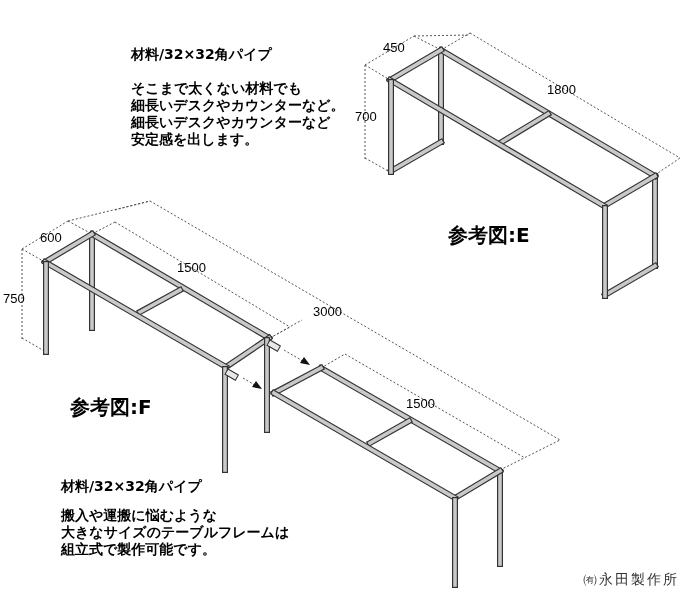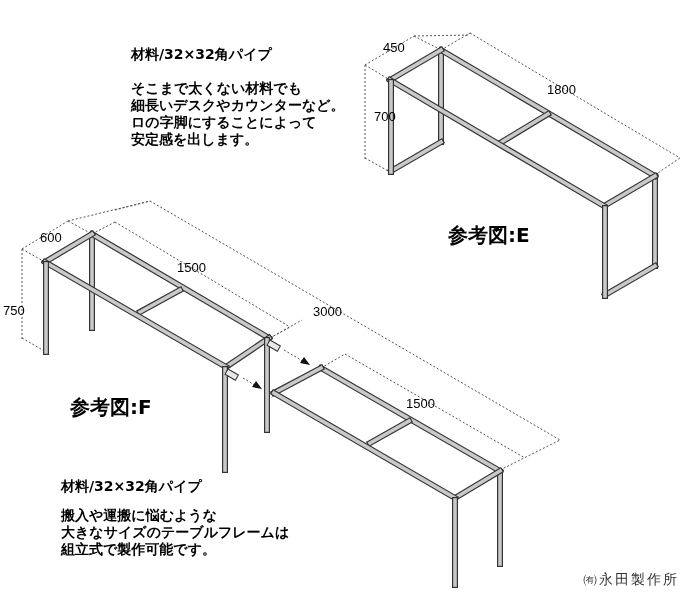--- a/index.html
+++ b/index.html
@@ -160,34 +160,34 @@
 
     <line class="po" x1="455" y1="500" x2="455" y2="585"></line>
     <line class="pi" x1="455" y1="500" x2="455" y2="585"></line>
   </g>
 </svg>
 
 <div class="txt mat" style="left:131px; top:46px;">材料/32×32角パイプ</div>
 <div class="txt desc" style="left:131px; top:80px;">
   <div>そこまで太くない材料でも</div>
   <div>細長いデスクやカウンターなど。</div>
-  <div>ロの字脚にすることによって</div>
+  <div>細長いデスクやカウンターなど</div>
   <div>安定感を出します。</div>
 </div>
 <div class="txt fig" style="left:448px; top:222px;">参考図:E</div>
 <div class="dim" style="left:383px; top:40px;">450</div>
 <div class="dim" style="left:547px; top:82px;">1800</div>
-<div class="dim" style="left:355px; top:109px;margin-left:19px;">700</div>
+<div class="dim" style="left:355px; top:109px;">700</div>
 
 <div class="txt fig" style="left:70px; top:394px;text-align:center;">参考図:F</div>
 <div class="txt mat" style="left:61px; top:478px;">材料/32×32角パイプ</div>
 <div class="txt desc" style="left:61px; top:507px;">
   <div>搬入や運搬に悩むような</div>
   <div>大きなサイズのテーブルフレームは</div>
   <div>組立式で製作可能です。</div>
 </div>
 <div class="dim" style="left:40px; top:230px;">600</div>
 <div class="dim" style="left:177px; top:260px;">1500</div>
-<div class="dim" style="left:3px; top:291px;margin-top:12px;">750</div>
+<div class="dim" style="left:3px; top:291px;">750</div>
 <div class="dim" style="left:313px; top:304px;">3000</div>
 <div class="dim" style="left:406px; top:396px;">1500</div>
 
 <div class="credit" style="left:583px; top:571px;">㈲永田製作所</div>
 
 </body></html>

